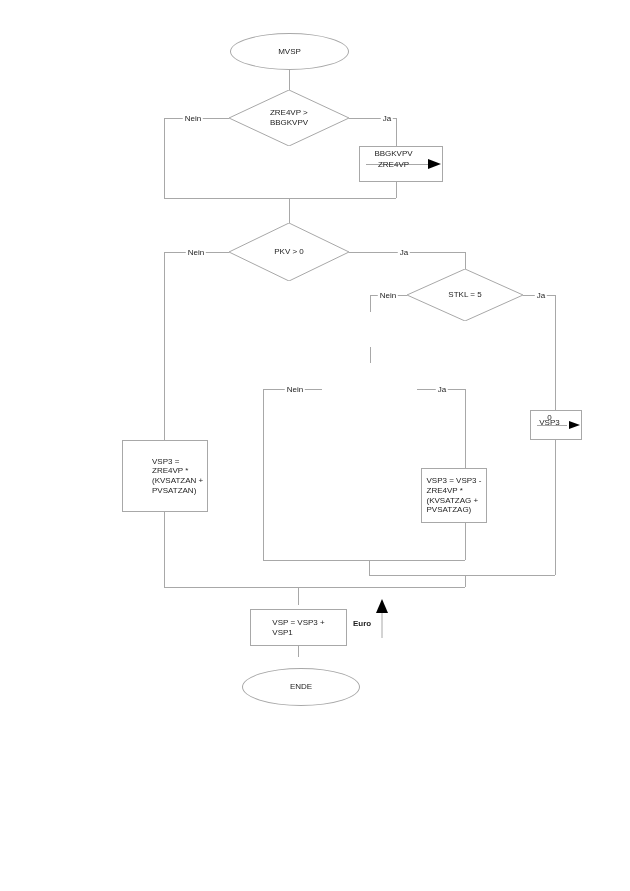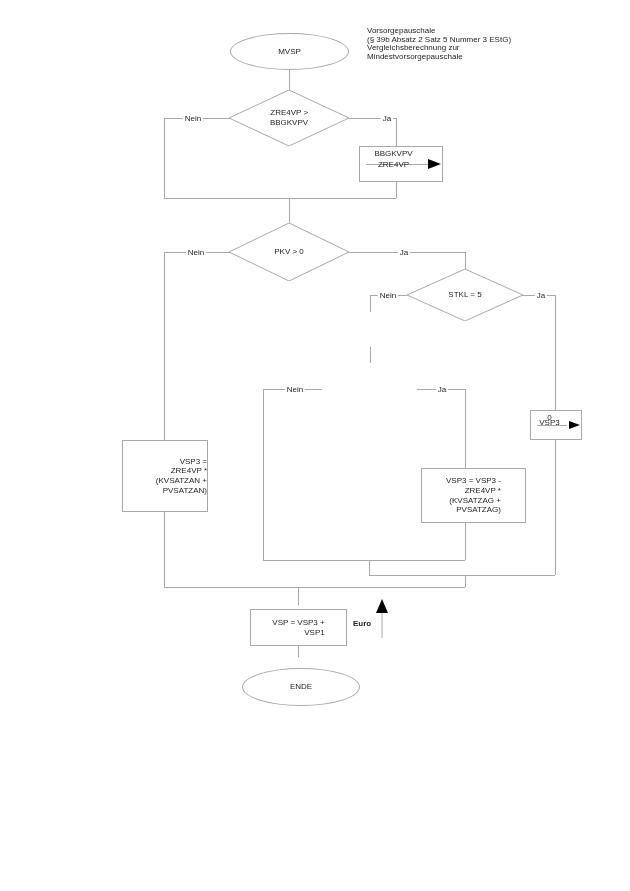--- a/index.html
+++ b/index.html
@@ -11,21 +11,21 @@
   html,body{margin:0;padding:0;background:var(--bg);}
   .canvas{
     position:relative;width:630px;height:891px;background:var(--bg);
     font-family:"Liberation Sans",sans-serif;color:var(--text);overflow:hidden;
   }
   .wires{position:absolute;left:0;top:0;}
   .wires line{stroke:var(--line);stroke-width:1;shape-rendering:crispEdges;}
   .node{
     position:absolute;box-sizing:border-box;
     display:flex;align-items:center;justify-content:center;
-    text-align:right;font-size:8px;line-height:1.2;white-space:pre-line;
+    text-align:left;font-size:8px;line-height:1.2;white-space:pre-line;
   }
   .rect{border:1px solid var(--line);background:#fff;}
   .oval{border:1px solid var(--line);background:#fff;border-radius:50%;}
   .diamond{background:transparent;}
   .diamond svg{position:absolute;left:0;top:0;width:100%;height:100%;}
   .diamond .dlabel{position:relative;}
   .assign{position:absolute;box-sizing:border-box;border:1px solid var(--line);background:#fff;font-size:8px;}
   .assign .a-top{position:absolute;top:2px;left:0;right:15px;text-align:center;}
   .assign .a-bottom{position:absolute;bottom:12px;left:0;right:15px;text-align:center;}
   .assign .a-bar{position:absolute;top:50%;left:6px;right:14px;border-top:1px solid var(--line);}
@@ -91,24 +91,20 @@
     <line x1="263" y1="560" x2="465" y2="560"></line>
     <line x1="369" y1="560" x2="369" y2="575"></line>
     <line x1="369" y1="575" x2="555" y2="575"></line>
     <line x1="465" y1="575" x2="465" y2="587"></line>
     <line x1="164" y1="587" x2="465" y2="587"></line>
     <line x1="298" y1="587" x2="298" y2="605"></line>
 
     <line x1="298" y1="642" x2="298" y2="657"></line>
   </svg>
 
-  <div class="note">Vorsorgepauschale
-(§ 39b Absatz 2 Satz 5 Nummer 3 EStG)
-Vergleichsberechnung zur
-Mindestvorsorgepauschale</div>
 
   <div class="node oval" style="left:230px;top:33px;width:119px;height:37px;">
     <span>MVSP</span>
   </div>
 
   <div class="node diamond" style="left:229px;top:90px;width:120px;height:56px;">
     <svg viewBox="0 0 120 56" preserveAspectRatio="none">
       <polygon points="60,0 120,28 60,56 0,28" fill="#ffffff" stroke="var(--line)" stroke-width="1"></polygon>
     </svg>
     <span class="dlabel">ZRE4VP &gt;
@@ -144,21 +140,21 @@
     <div class="a-arrow"></div>
     <div class="a-bottom">VSP3</div>
   </div>
 
   <div class="node rect" style="left:122px;top:440px;width:86px;height:72px;padding-left:29px;">
     <span>VSP3 = ZRE4VP *
 (KVSATZAN +
 PVSATZAN)</span>
   </div>
 
-  <div class="node rect" style="left:421px;top:468px;width:105px;height:55px;">
+  <div class="node rect" style="left:421px;top:468px;width:66px;height:55px;">
     <span>VSP3 = VSP3 -
 ZRE4VP *
 (KVSATZAG +
 PVSATZAG)</span>
   </div>
 
   <div class="node rect" style="left:250px;top:609px;width:97px;height:37px;">
     <span>VSP = VSP3 +
 VSP1</span>
   </div>

